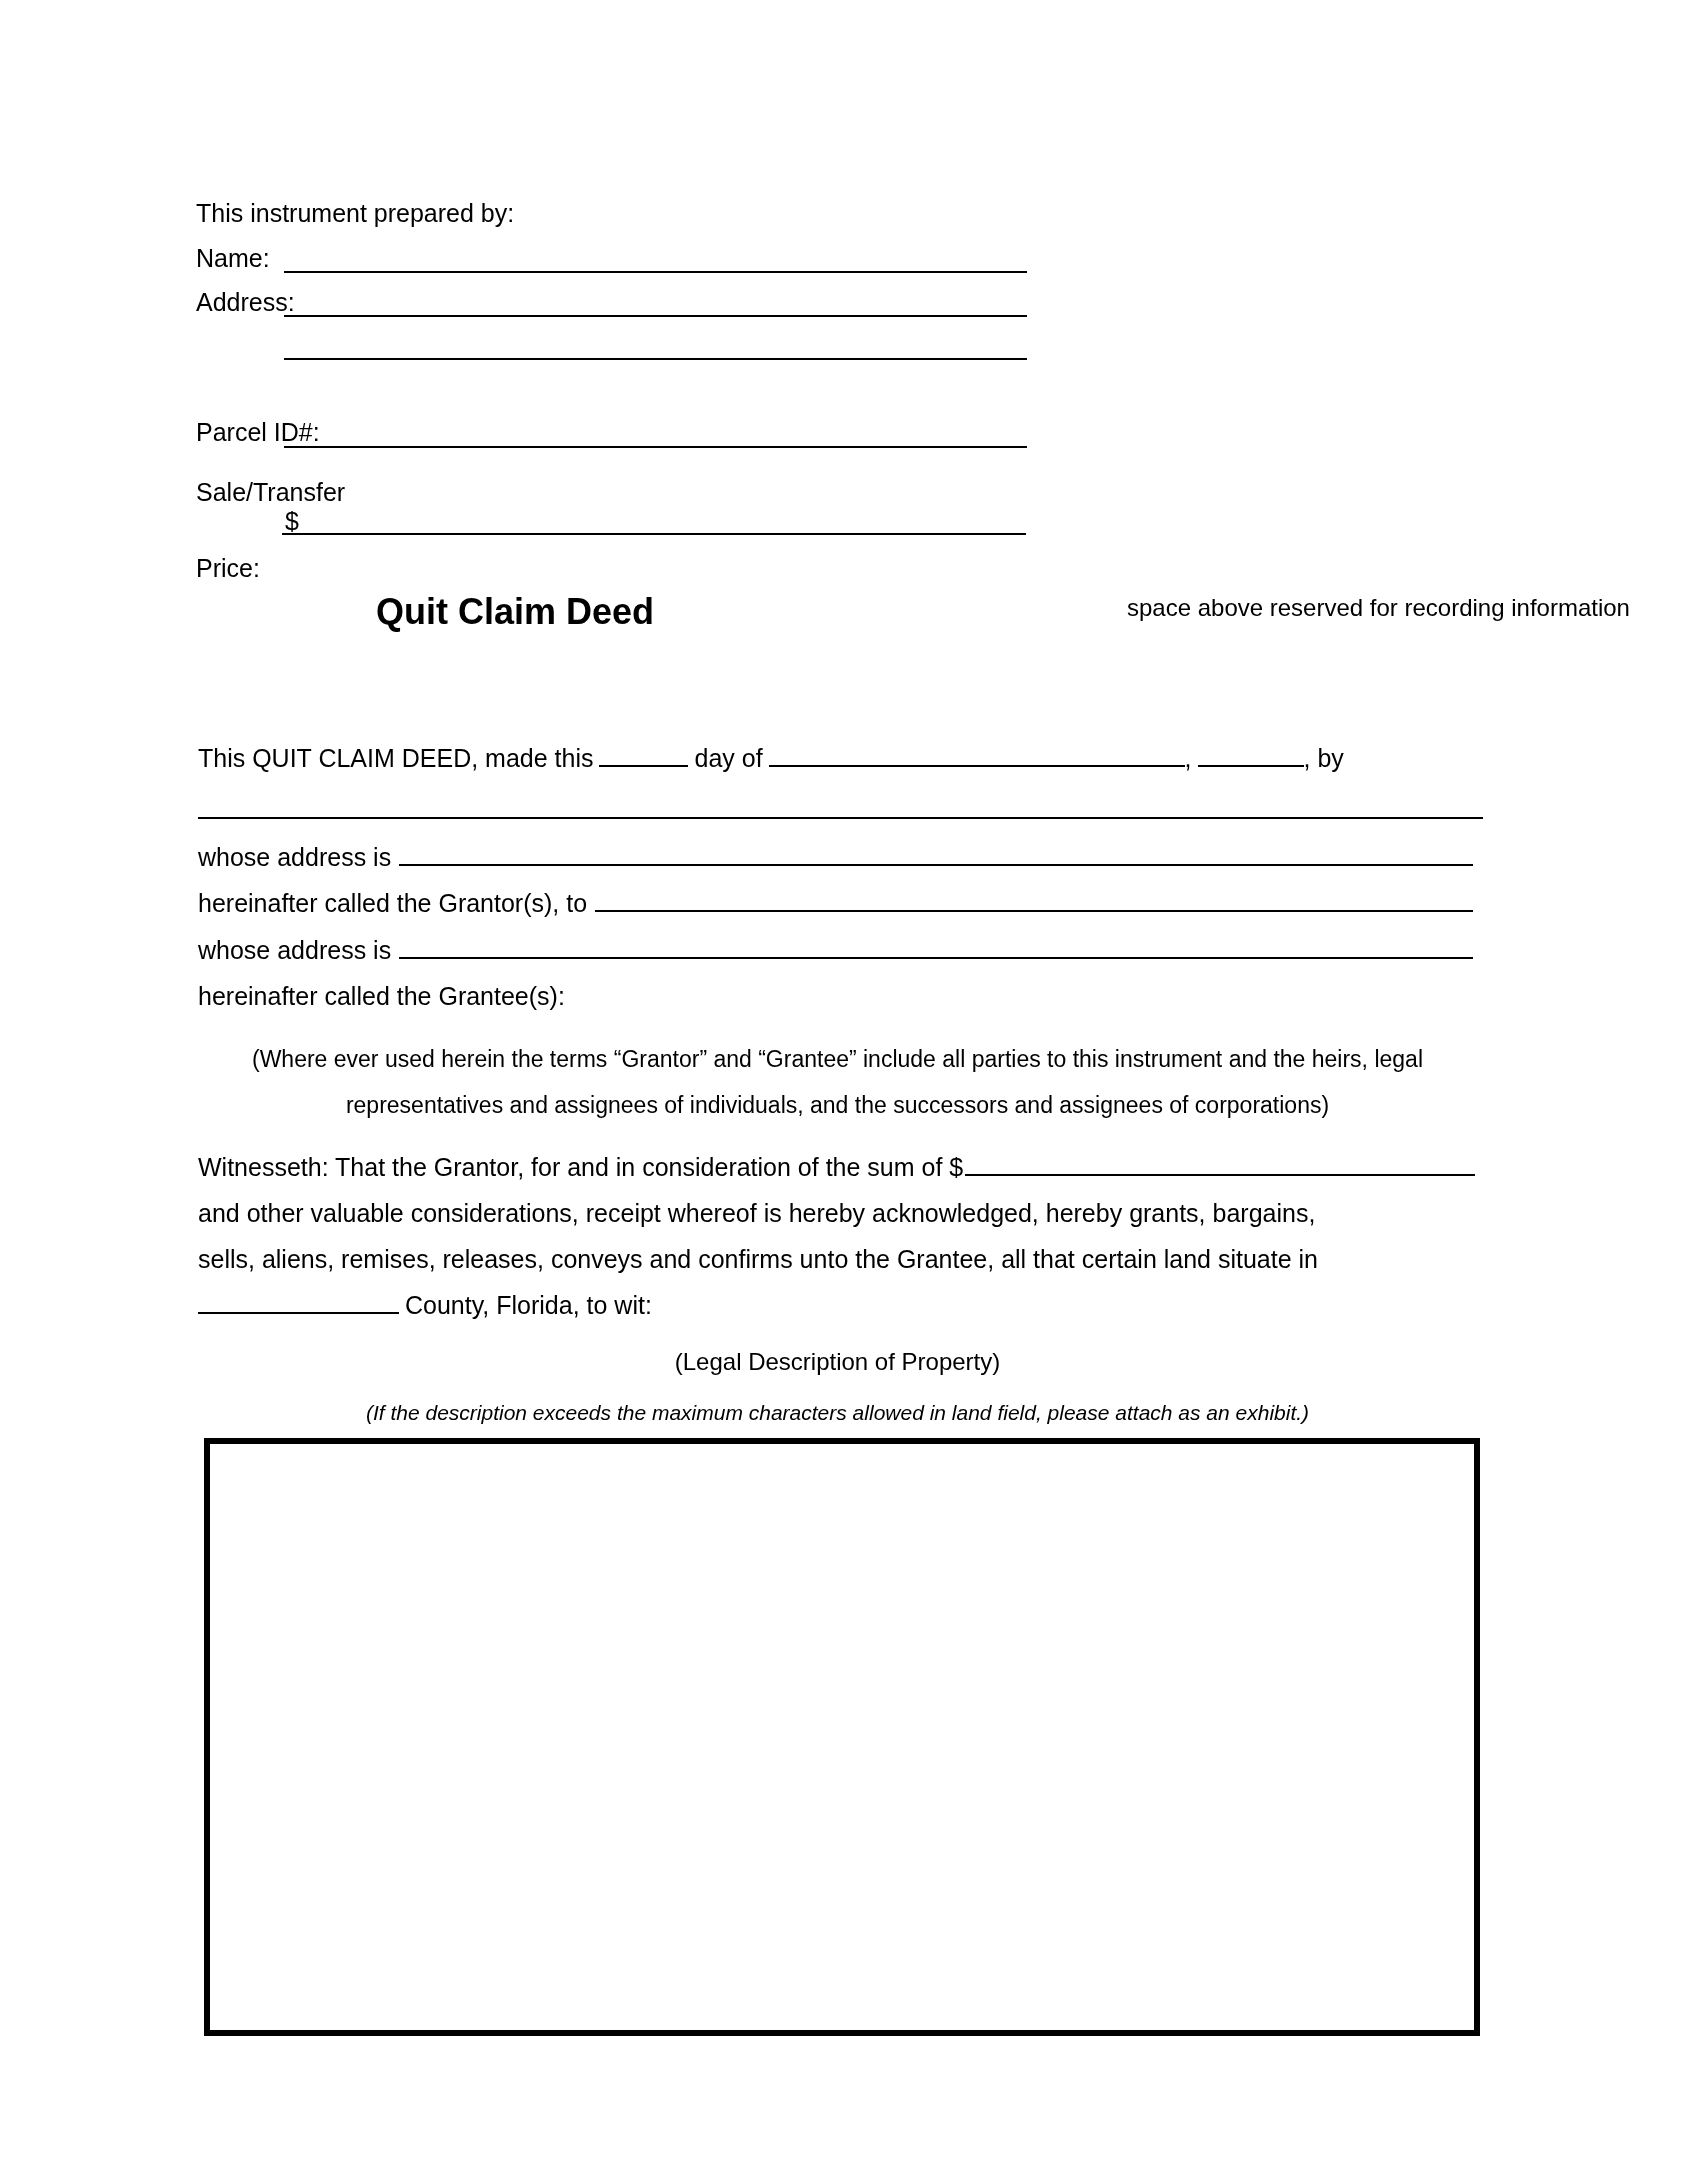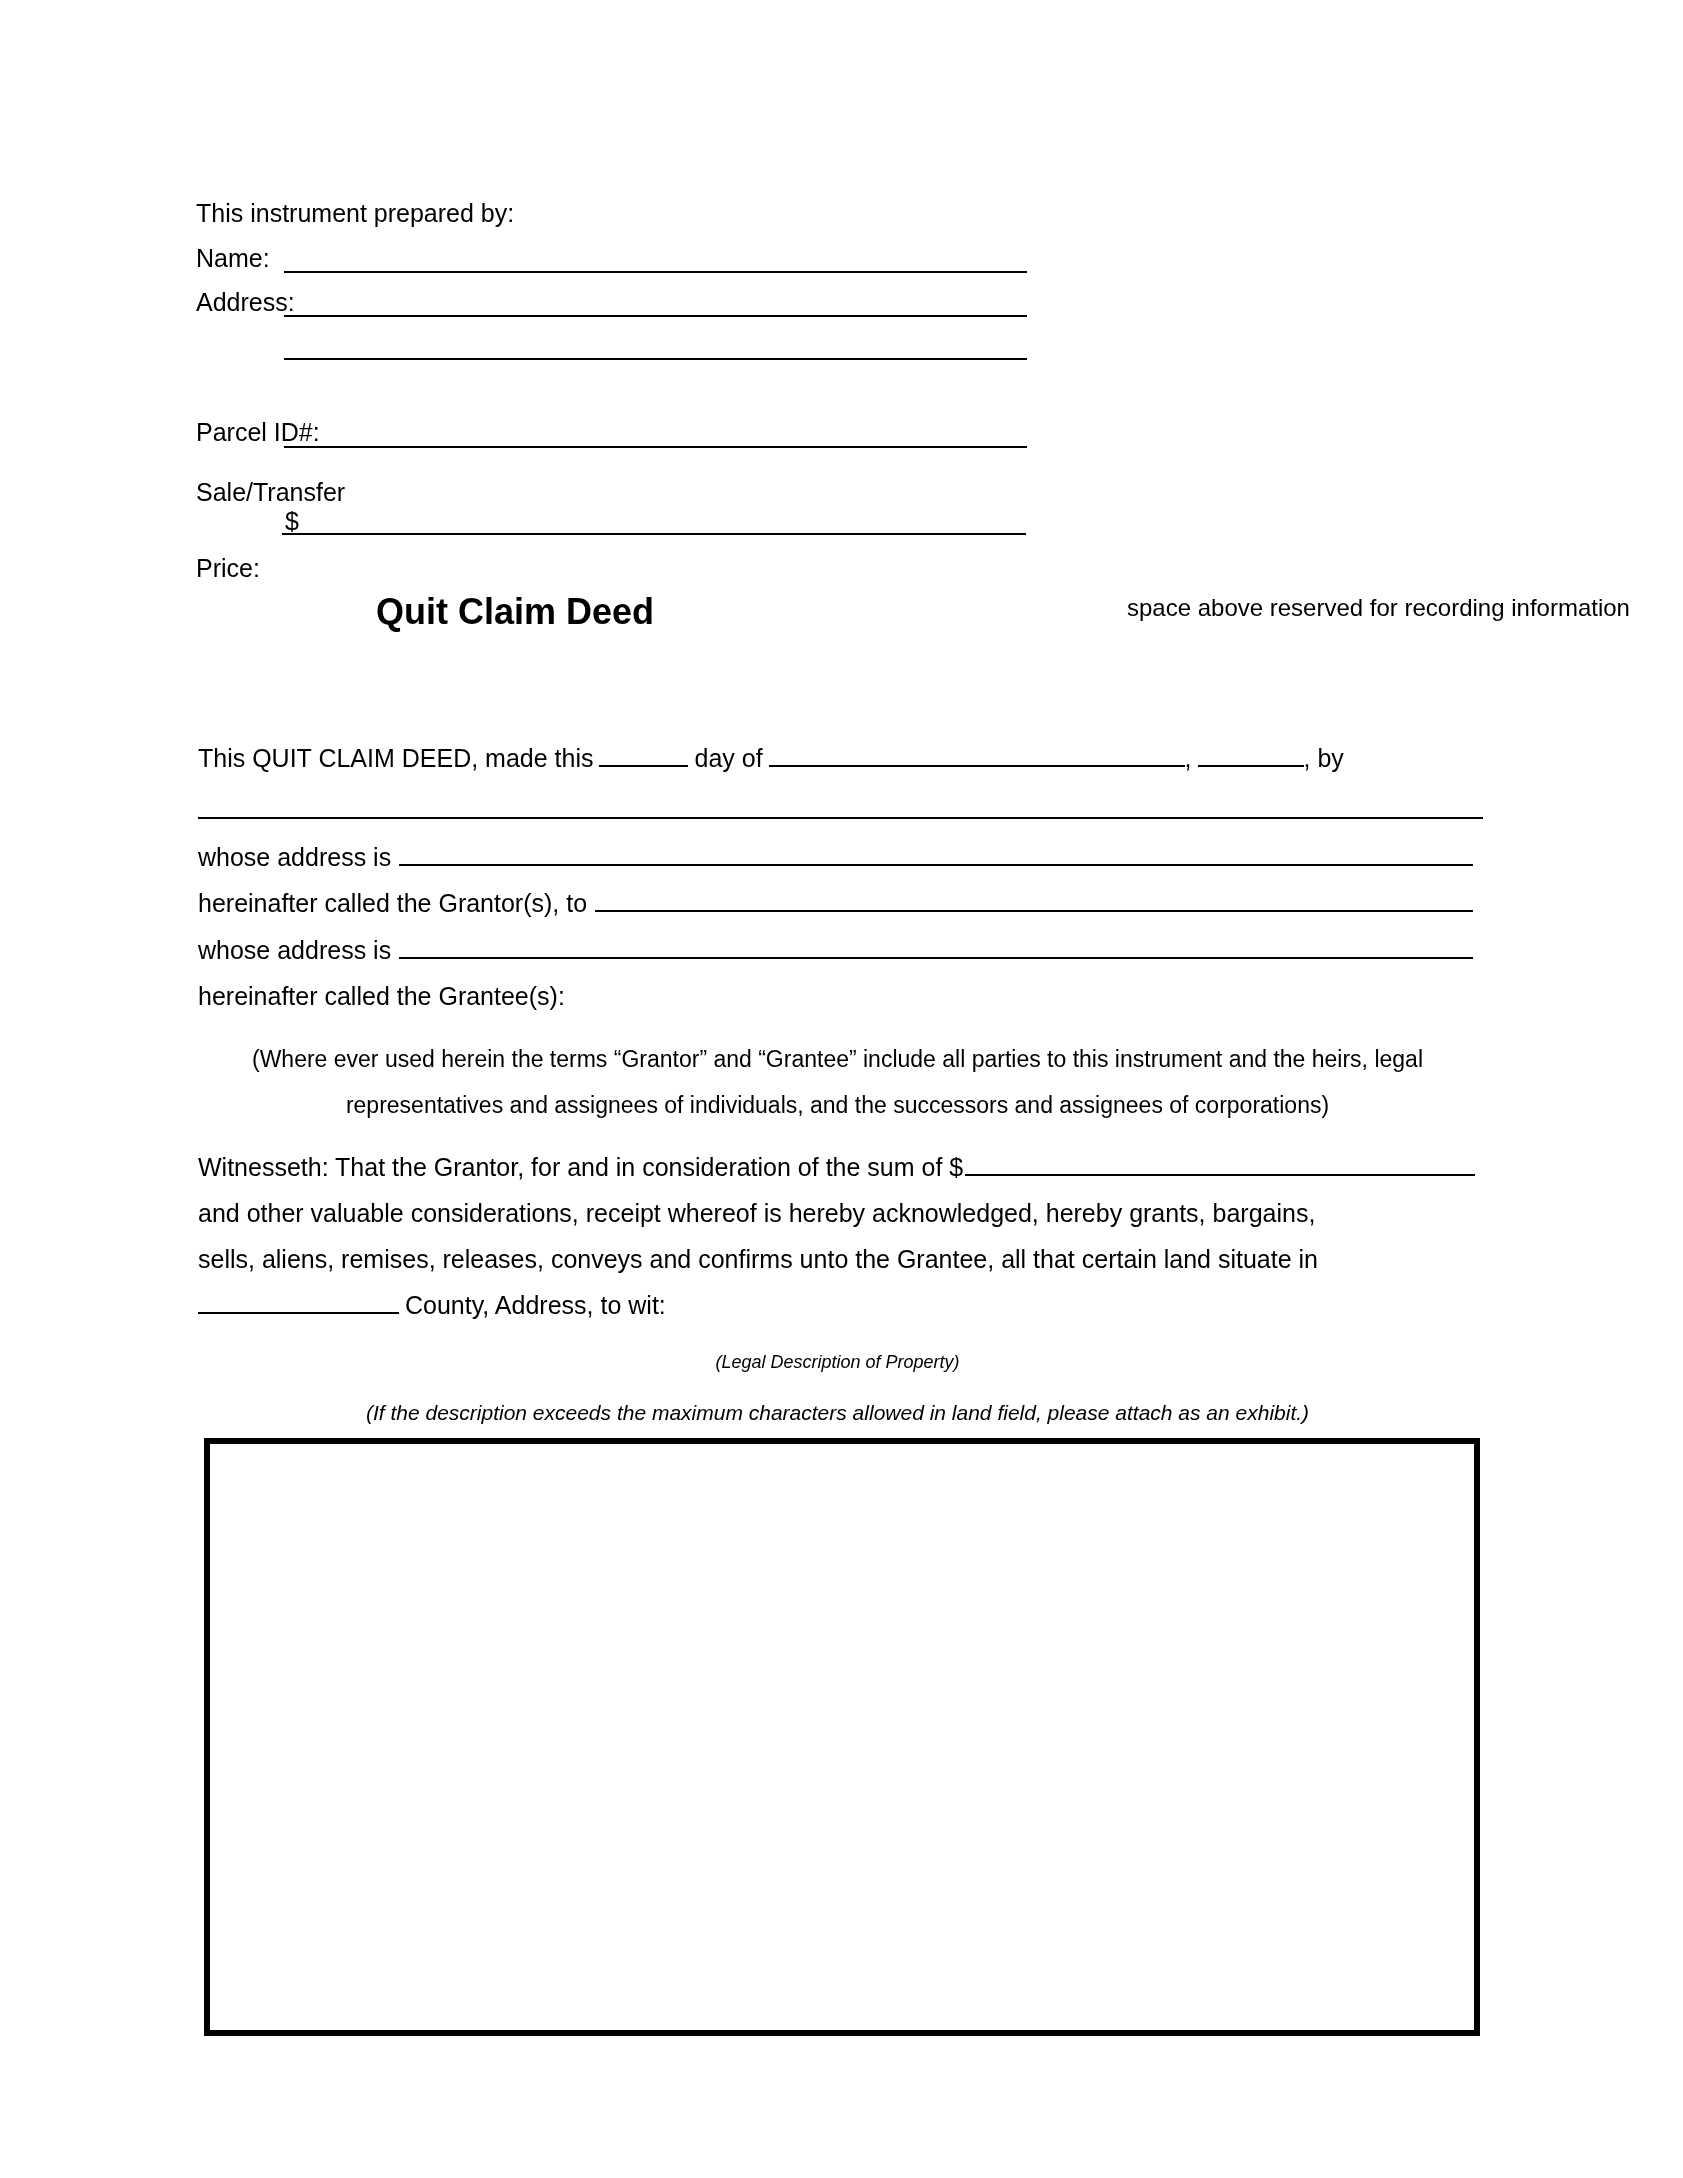--- a/index.html
+++ b/index.html
@@ -10,21 +10,21 @@
     color:#000000;
     font-family:"Liberation Sans","DejaVu Sans",sans-serif;
     margin:0 auto;
     overflow:hidden;
   }
   .abs{position:absolute;}
   .t25{font-size:25px;line-height:30px;white-space:nowrap;}
   .t24{font-size:24px;line-height:28px;white-space:nowrap;}
   .t23{font-size:23px;line-height:46px;}
   .t21i{font-size:21px;line-height:26px;font-style:italic;}
-  .t25i{font-size:18px;line-height:30px;font-style:italic;}
+  .t25i{font-size:24px;line-height:30px;}
   .title{
     font-size:36px;line-height:51px;font-weight:bold;
     white-space:nowrap;
   }
   .rule{position:absolute;border-top:2px solid #000;height:0;}
   .line{display:flex;align-items:baseline;}
   .blank{
     display:inline-block;height:0;
     border-bottom:2px solid #000;
     vertical-align:baseline;margin-bottom:-4px;
@@ -106,21 +106,21 @@
 
   <div class="abs t25 lh46" style="left:198px;top:1144px;width:1277px;">
     <div class="line">
       <span style="white-space:nowrap;">Witnesseth: That the Grantor, for and in consideration of the sum of $</span>
       <span class="fill tight"></span>
     </div>
     <div style="white-space:nowrap;">and other valuable considerations, receipt whereof is hereby acknowledged, hereby grants, bargains,</div>
     <div style="white-space:nowrap;">sells, aliens, remises, releases, conveys and confirms unto the Grantee, all that certain land situate in</div>
     <div class="line">
       <span class="blank" style="width:201px;margin-left:0;"></span>
-      <span>County, Address, to wit:</span>
+      <span>County, Florida, to wit:</span>
     </div>
   </div>
 
   <div class="abs t25i center" style="left:198px;top:1347px;width:1279px;">(Legal Description of Property)</div>
   <div class="abs t21i center" style="left:198px;top:1400px;width:1279px;">(If the description exceeds the maximum characters allowed in land field, please attach as an exhibit.)</div>
 
   <div class="descbox" style="left:204px;top:1438px;width:1276px;height:598px;"></div>
 
 </div>
 

